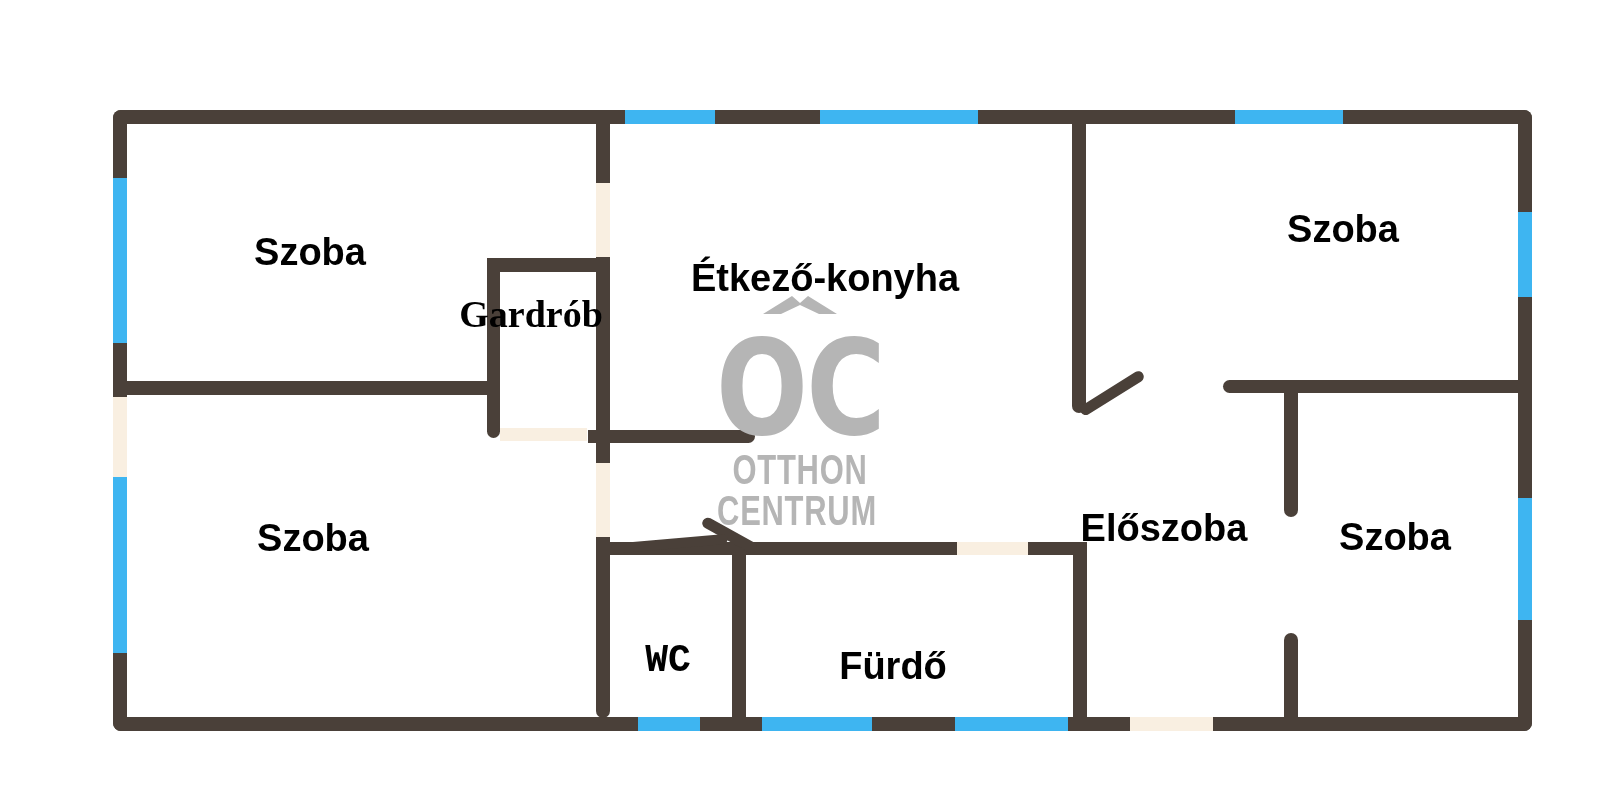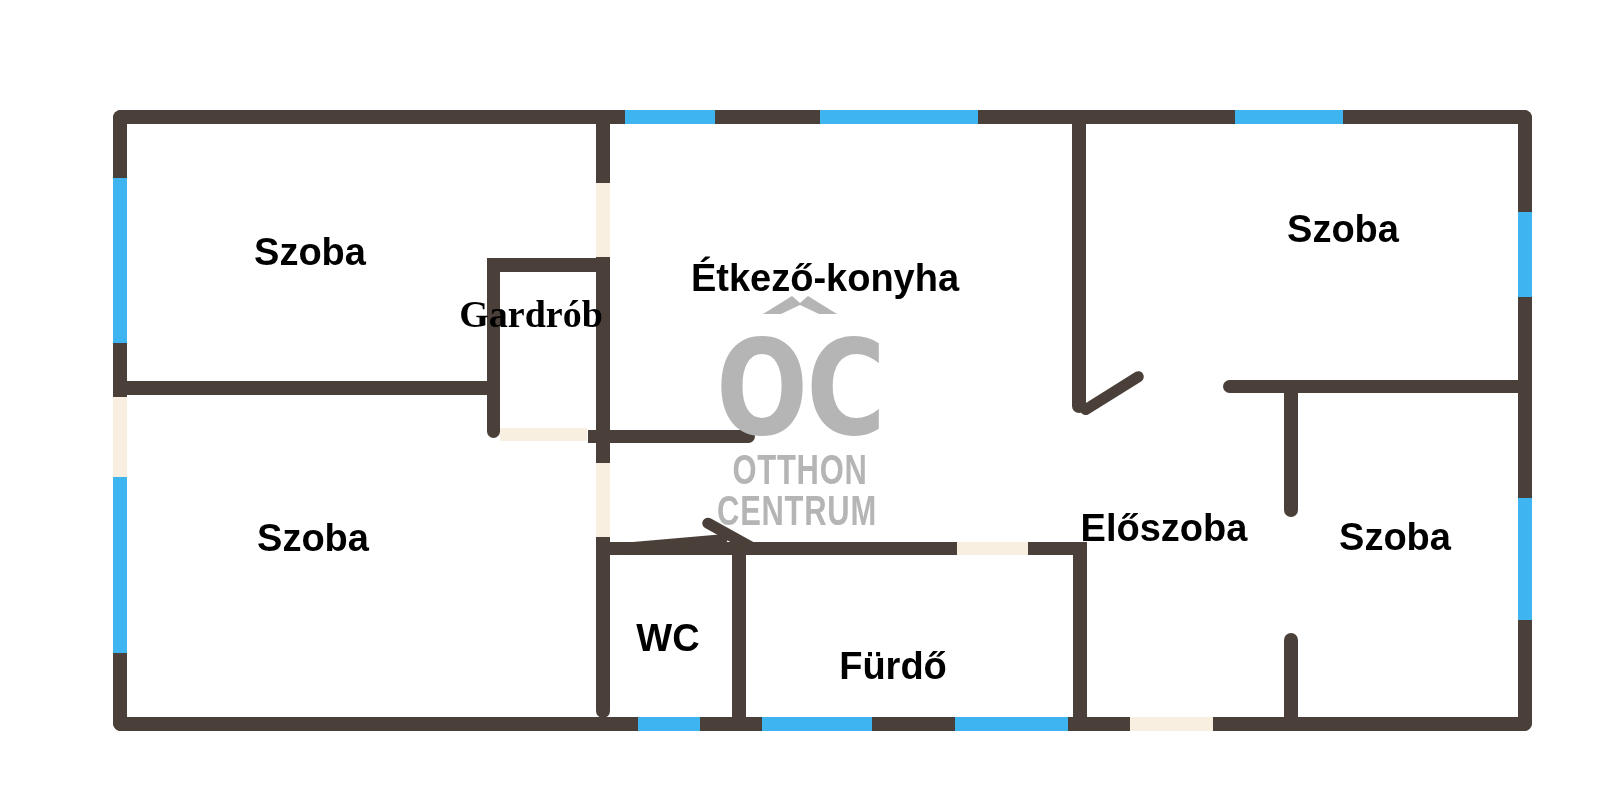--- a/index.html
+++ b/index.html
@@ -93,18 +93,18 @@
     <div class="wm wm-line1">OTTHON</div>
     <div class="wm wm-line2">CENTRUM</div>
   </div>
 
   <div id="labels">
       <div class="room-label" style="left: 310px; top: 252px;">Szoba</div>
       <div class="room-label" style="left: 531px; top: 314px; font-family: Liberation Serif, serif;">Gardrób</div>
       <div class="room-label" style="left: 825px; top: 278px;">Étkező-konyha</div>
       <div class="room-label" style="left: 1343px; top: 229px;">Szoba</div>
       <div class="room-label" style="left: 313px; top: 538px;">Szoba</div>
-      <div class="room-label" style="left: 668px; top: 638px;">WC</div>
+      <div class="room-label" style="left: 668px; top: 660px; font-family: Liberation Mono, monospace;">WC</div>
       <div class="room-label" style="left: 893px; top: 666px;">Fürdő</div>
       <div class="room-label" style="left: 1164px; top: 528px;">Előszoba</div>
       <div class="room-label" style="left: 1395px; top: 537px;">Szoba</div>
     </div>
 </div>
 
 </body></html>

